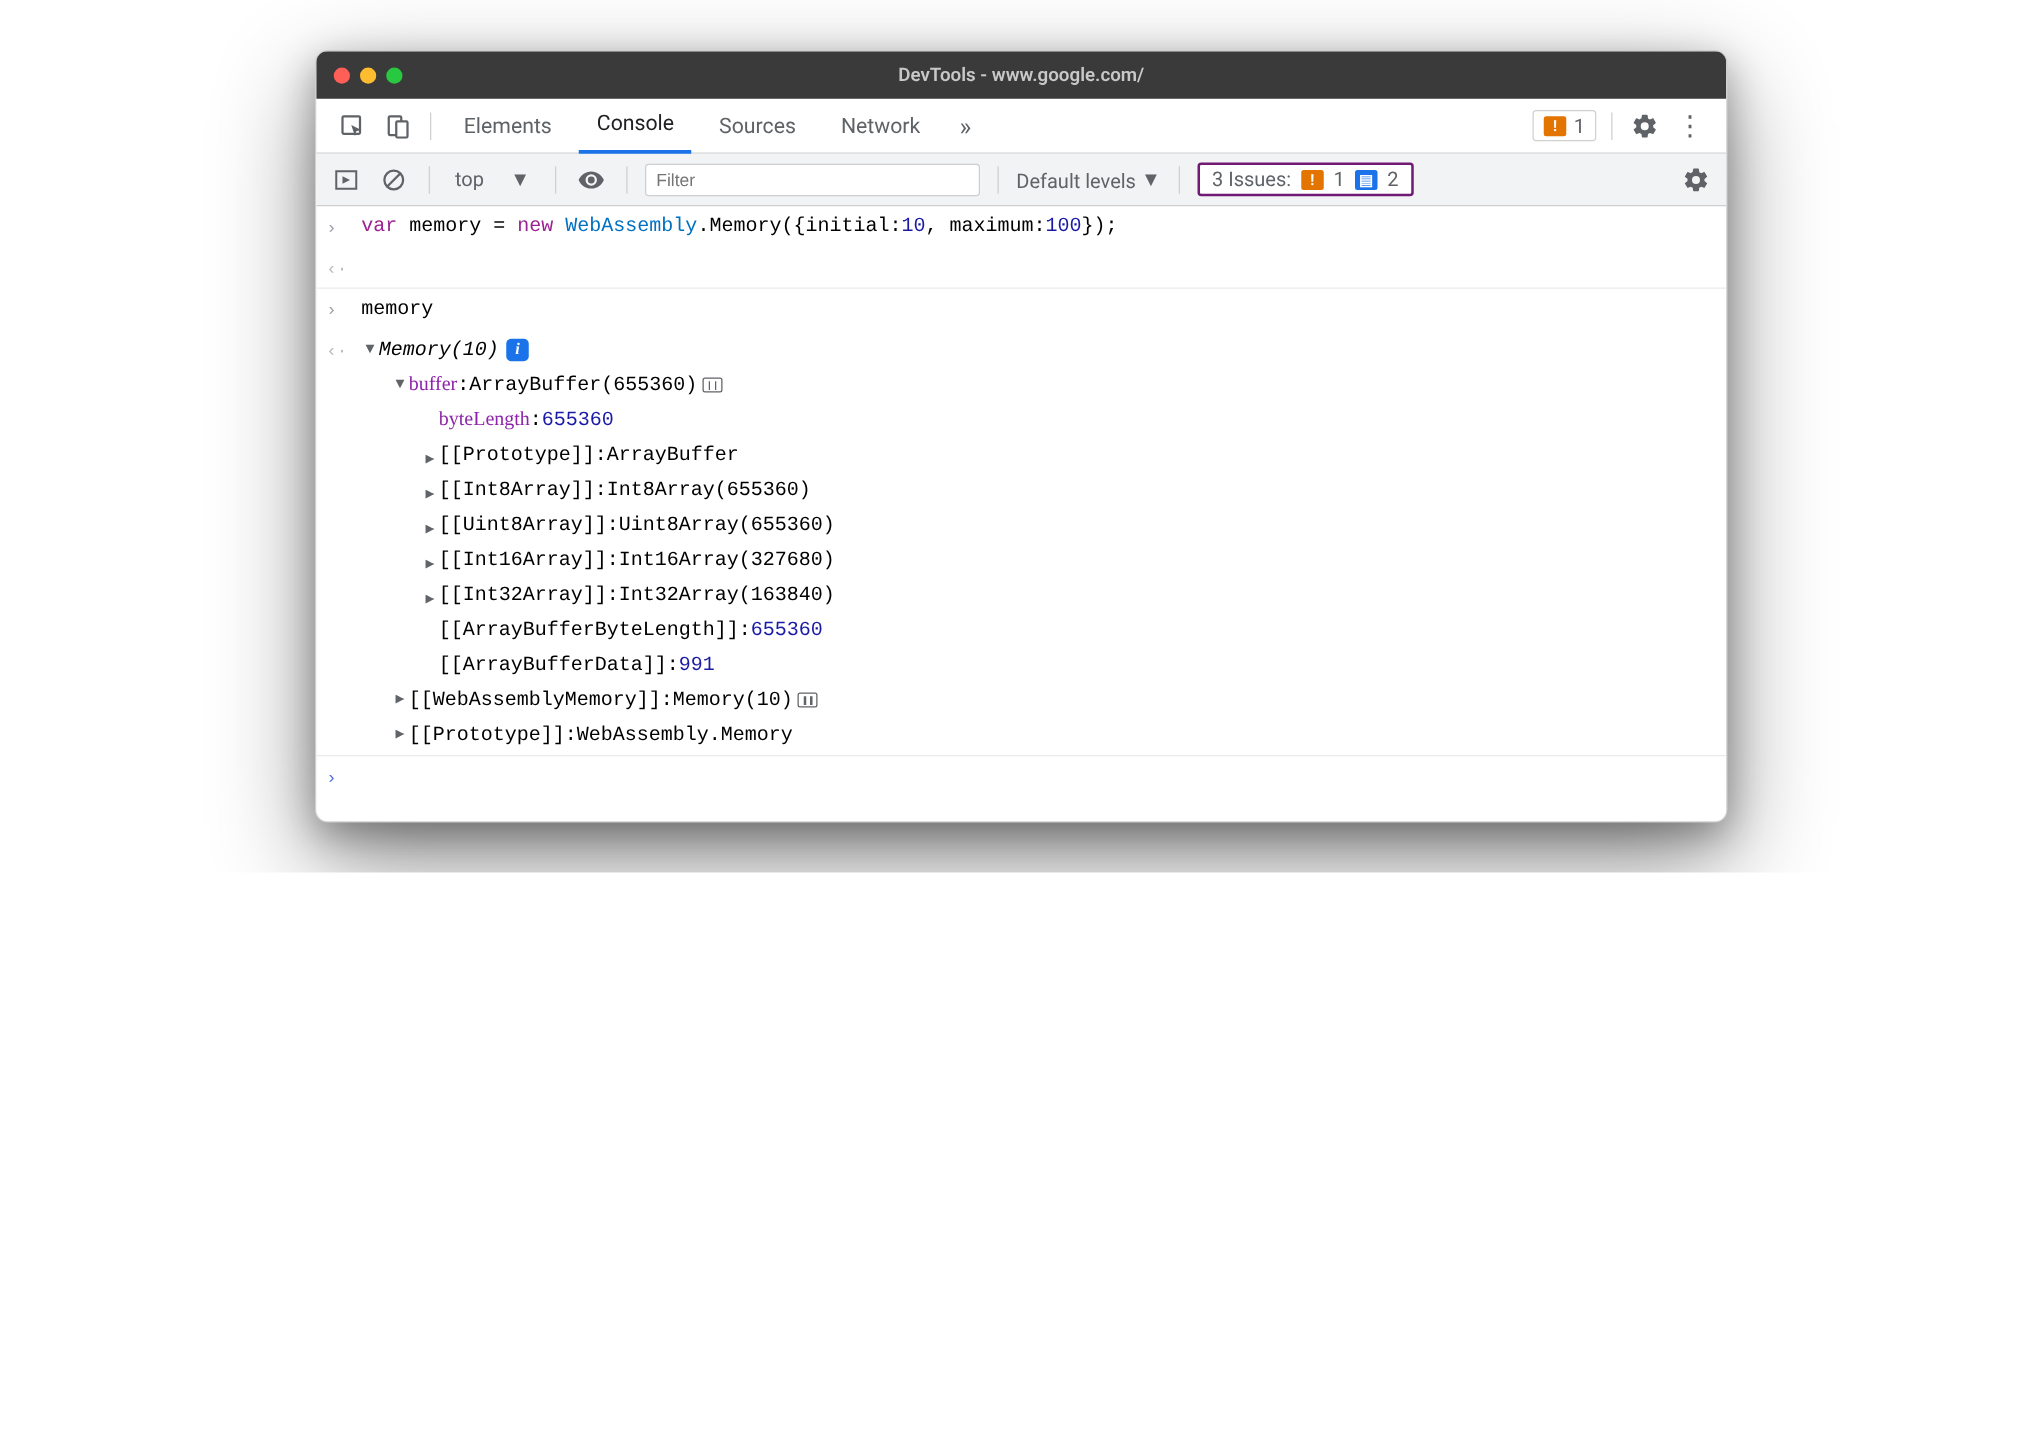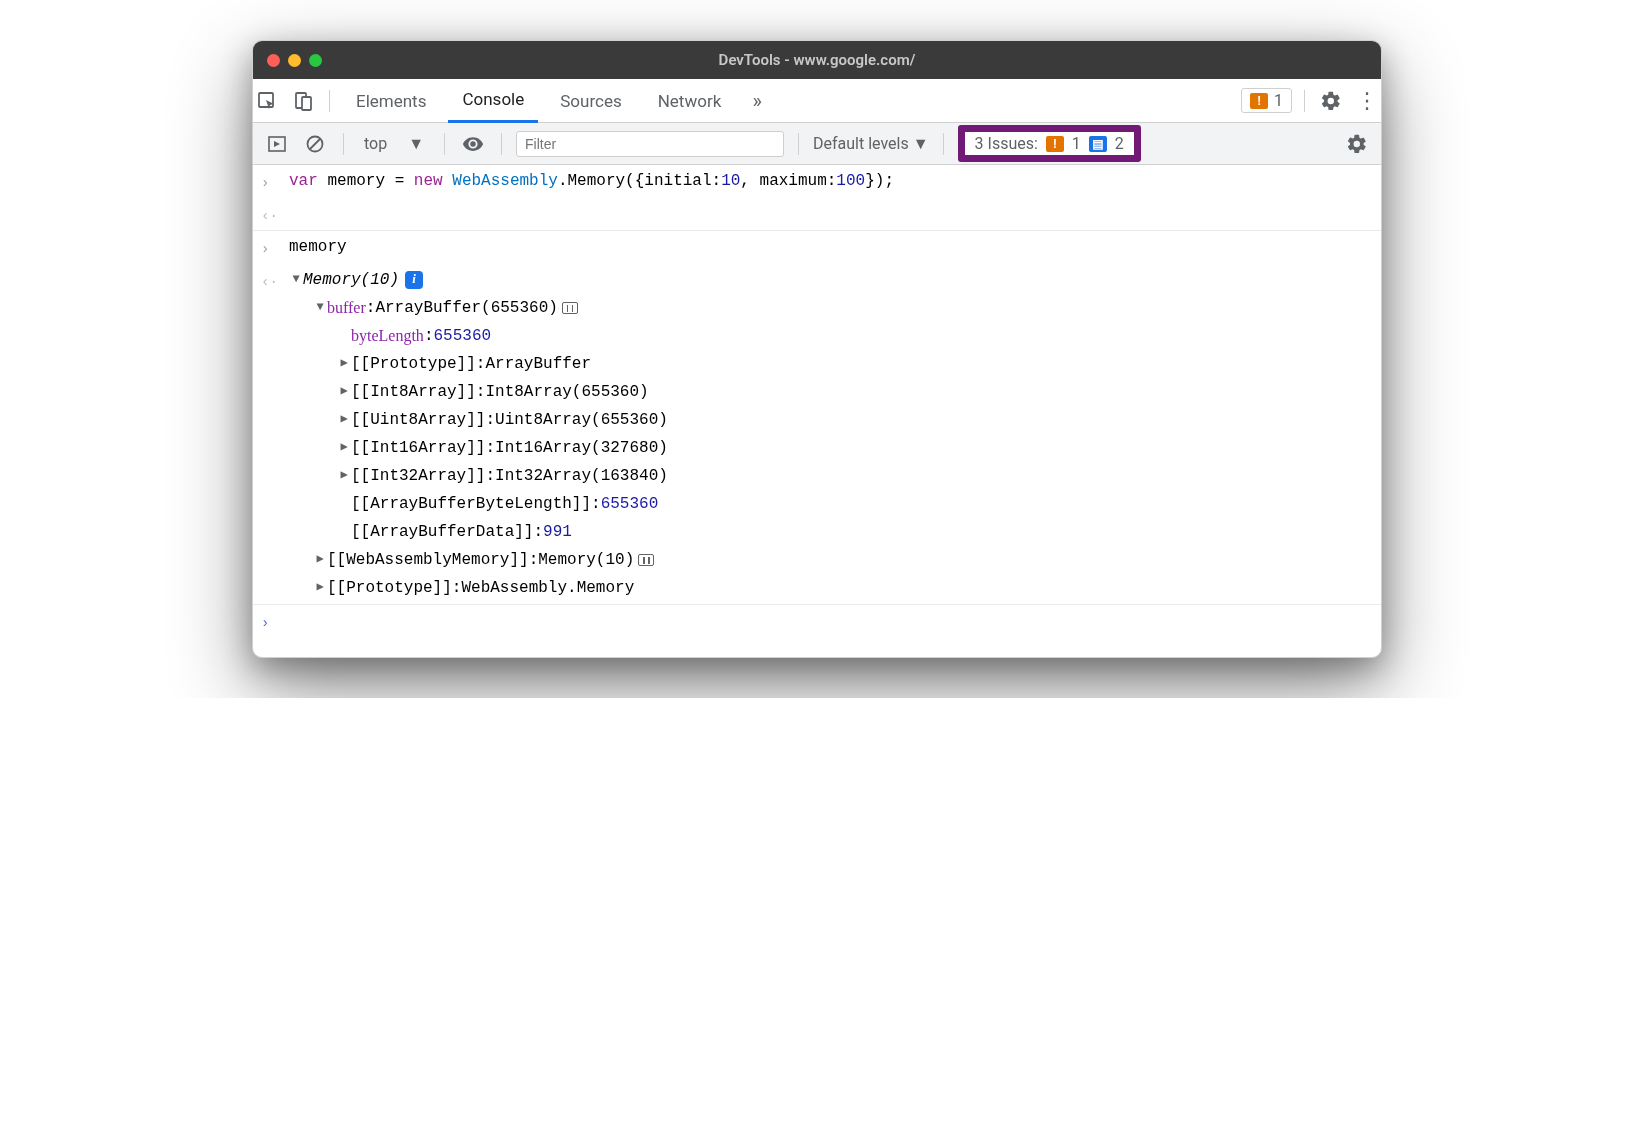--- a/index.html
+++ b/index.html
@@ -38,21 +38,21 @@
     font-weight: 600;
     position: absolute;
     left: 50%;
     transform: translateX(-50%);
   }
   .tabs {
     display: flex;
     align-items: center;
     height: 44px;
     border-bottom: 1px solid #d0d0d0;
-    padding: 0 0;
+    padding: 0 15px;
     gap: 8px;
   }
   .icon-btn {
     width: 28px; height: 28px;
     display: flex; align-items: center; justify-content: center;
     color: #5f6367;
     cursor: pointer;
   }
   .vdiv { width: 1px; height: 22px; background: #d0d0d0; margin: 0 4px; }
   .tab {
@@ -120,21 +120,21 @@
     background: #fff;
   }
   .levels {
     font-size: 16px;
     color: #5f6367;
     display:flex;align-items:flex-end;gap:4px;
     cursor:pointer;
   }
   .issues {
     display:flex;align-items:center;gap:8px;
-    border:7px solid #701a75;
+    border:2px solid #701a75;
     background:#fff;
     border-radius:3px;
     padding: 2px 10px;
     font-size: 16px;
     color:#5f6367;
   }
   .console-body {
     font-family: Menlo, Consolas, "Courier New", monospace;
     font-size: 16px;
     line-height: 1.75;
@@ -190,21 +190,21 @@
     position:relative;
     margin-left:4px;
     vertical-align: middle;
   }
   .mem-icon::before,.mem-icon::after{
     content:'';position:absolute;top:2px;width:1.5px;height:7px;background:#606368;
   }
   .mem-icon::before{left:4px;}
   .mem-icon::after{left:9px;}
   .ind1 { padding-left: 24px; }
-  .ind2 { padding-left: 48px; }
+  .ind2 { padding-left: 48px; align-items: flex-end; }
   svg { display:block; }
 </style>
 </head>
 <body>
 
 <div class="window">
 
   <div class="titlebar">
     <div class="traffic">
       <div class="dot red"></div>

